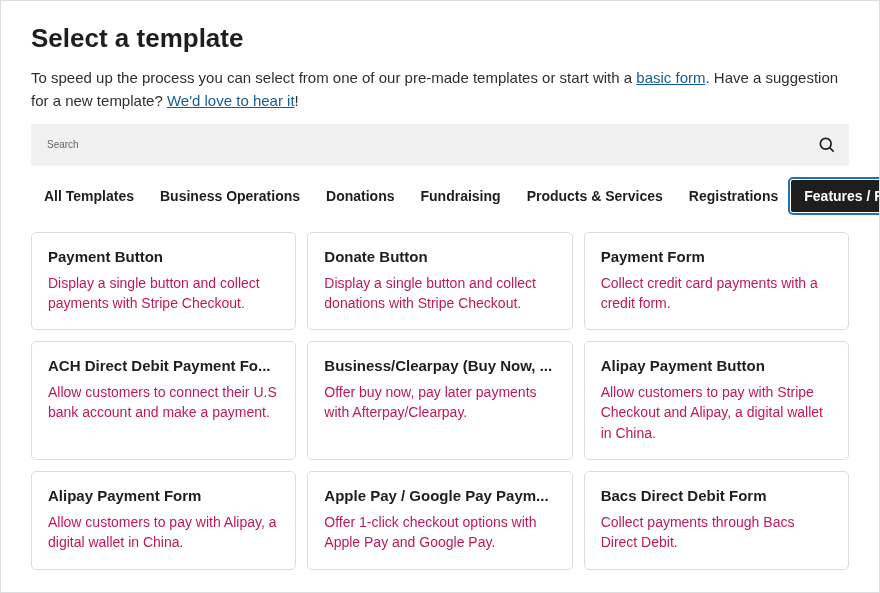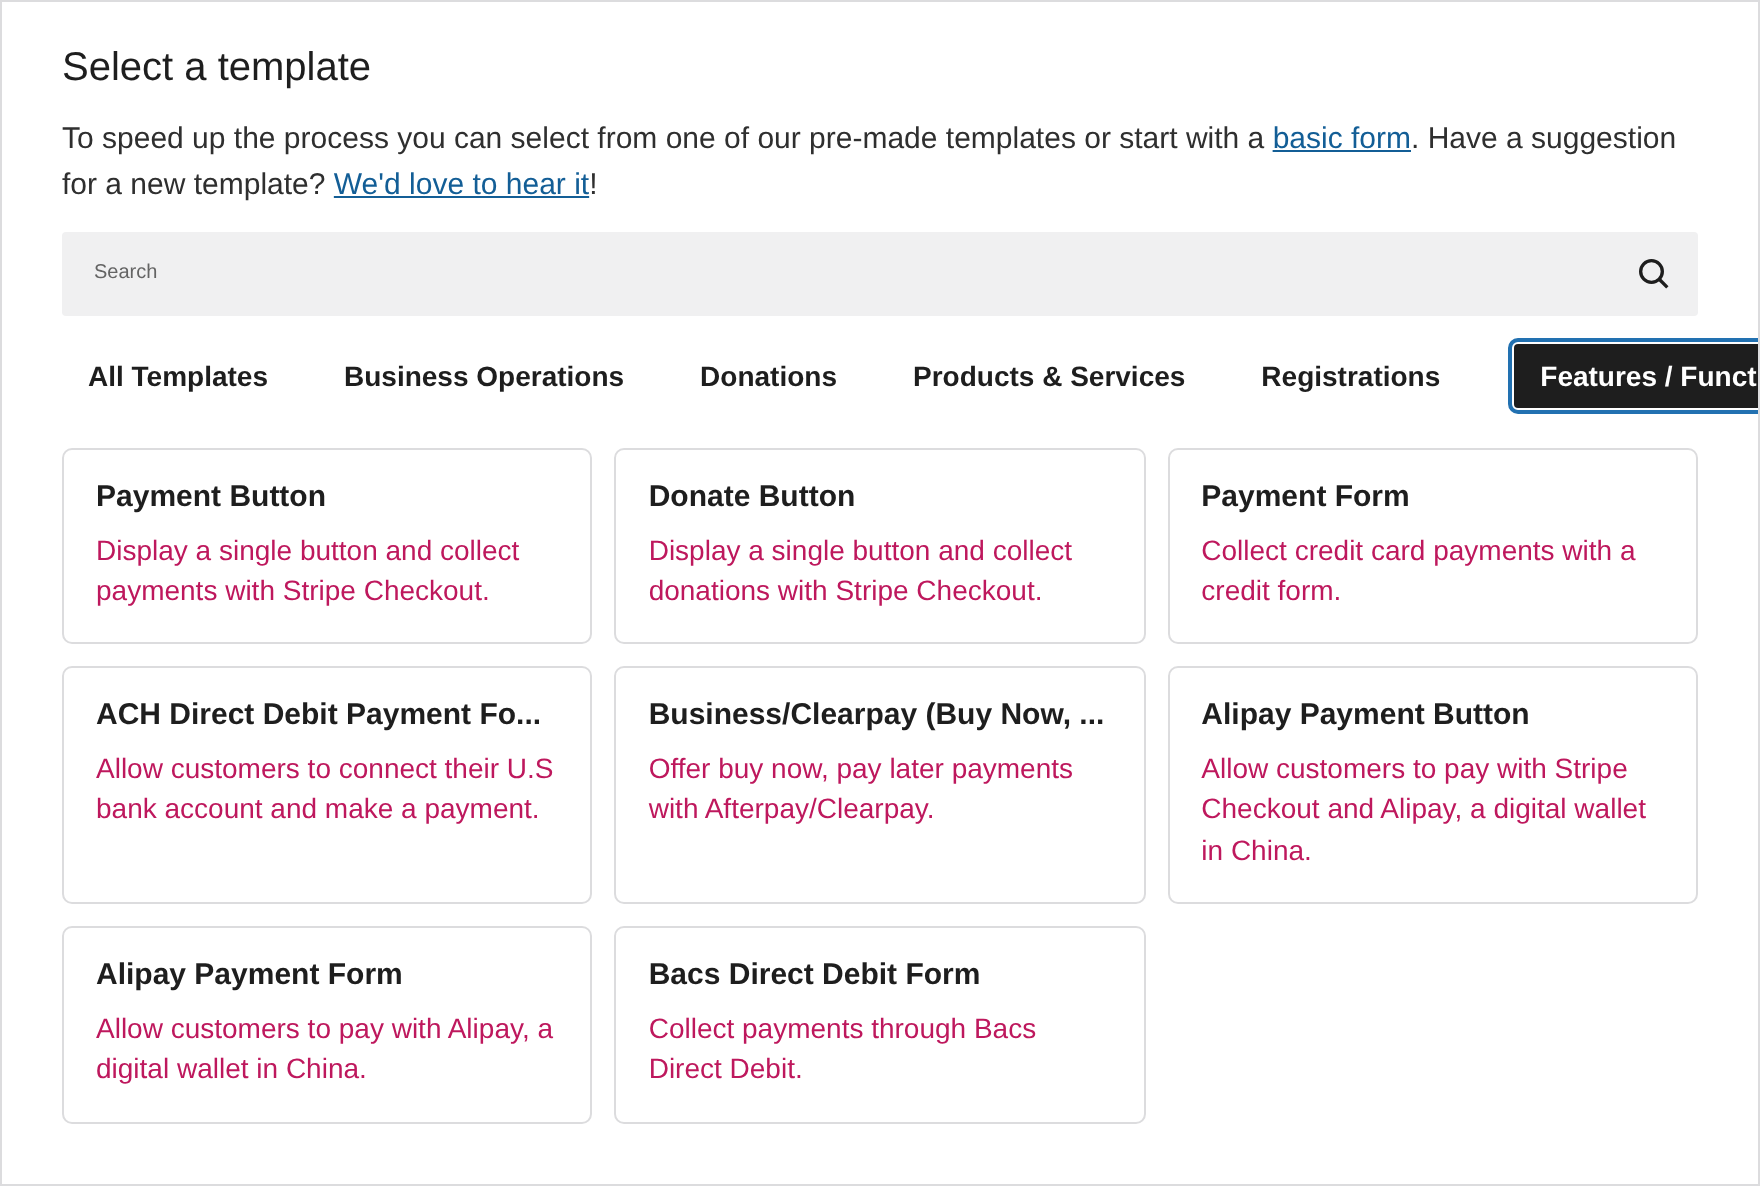--- a/index.html
+++ b/index.html
@@ -10,22 +10,22 @@
   }
   .outer {
     width: 880px;
     height: 593px;
     border: 1px solid #dcdcde;
     padding: 22px 30px 0 30px;
     overflow: hidden;
     position: relative;
   }
   .page-title {
-    font-size: 20px;
-    font-weight: 400;
+    font-size: 26px;
+    font-weight: 700;
     color: #1e1e1e;
     margin-bottom: 12px;
   }
   .intro {
     font-size: 15px;
     line-height: 1.55;
     color: #2f2f2f;
     margin-bottom: 11px;
     max-width: 820px;
   }
@@ -57,21 +57,21 @@
     top: 50%;
     transform: translateY(-50%);
     width: 20px;
     height: 20px;
     color: #1e1e1e;
     pointer-events: none;
   }
   .tabs {
     display: flex;
     align-items: center;
-    gap: 12px;
+    gap: 0;
     margin-bottom: 20px;
     flex-wrap: nowrap;
   }
   .tab {
     font-size: 14px;
     font-weight: 600;
     color: #1e1e1e;
     padding: 8px 13px;
     border-radius: 2px;
     cursor: pointer;
@@ -130,20 +130,21 @@
         <circle cx="10.5" cy="10.5" r="6.5"></circle>
         <line x1="20" y1="20" x2="15.3" y2="15.3"></line>
       </svg>
     </span>
   </div>
 
   <div class="tabs">
     <div class="tab">All Templates</div>
     <div class="tab">Business Operations</div>
     <div class="tab">Donations</div>
+    <div class="tab">Fundraising</div>
     <div class="tab">Products &amp; Services</div>
     <div class="tab">Registrations</div>
     <div class="spacer"></div>
     <div class="tab active">Features / Functionality</div>
   </div>
 
   <div class="grid">
     <div class="card">
       <div class="card-title">Payment Button</div>
       <div class="card-desc">Display a single button and collect payments with Stripe Checkout.</div>
@@ -166,18 +167,22 @@
     </div>
     <div class="card">
       <div class="card-title">Alipay Payment Button</div>
       <div class="card-desc">Allow customers to pay with Stripe Checkout and Alipay, a digital wallet in China.</div>
     </div>
     <div class="card">
       <div class="card-title">Alipay Payment Form</div>
       <div class="card-desc">Allow customers to pay with Alipay, a digital wallet in China.</div>
     </div>
     <div class="card">
+      <div class="card-title">Apple Pay / Google Pay Paym...</div>
+      <div class="card-desc">Offer 1-click checkout options with Apple Pay and Google Pay.</div>
+    </div>
+    <div class="card">
       <div class="card-title">Bacs Direct Debit Form</div>
       <div class="card-desc">Collect payments through Bacs Direct Debit.</div>
     </div>
   </div>
 
 </div>
 
 </body></html>

